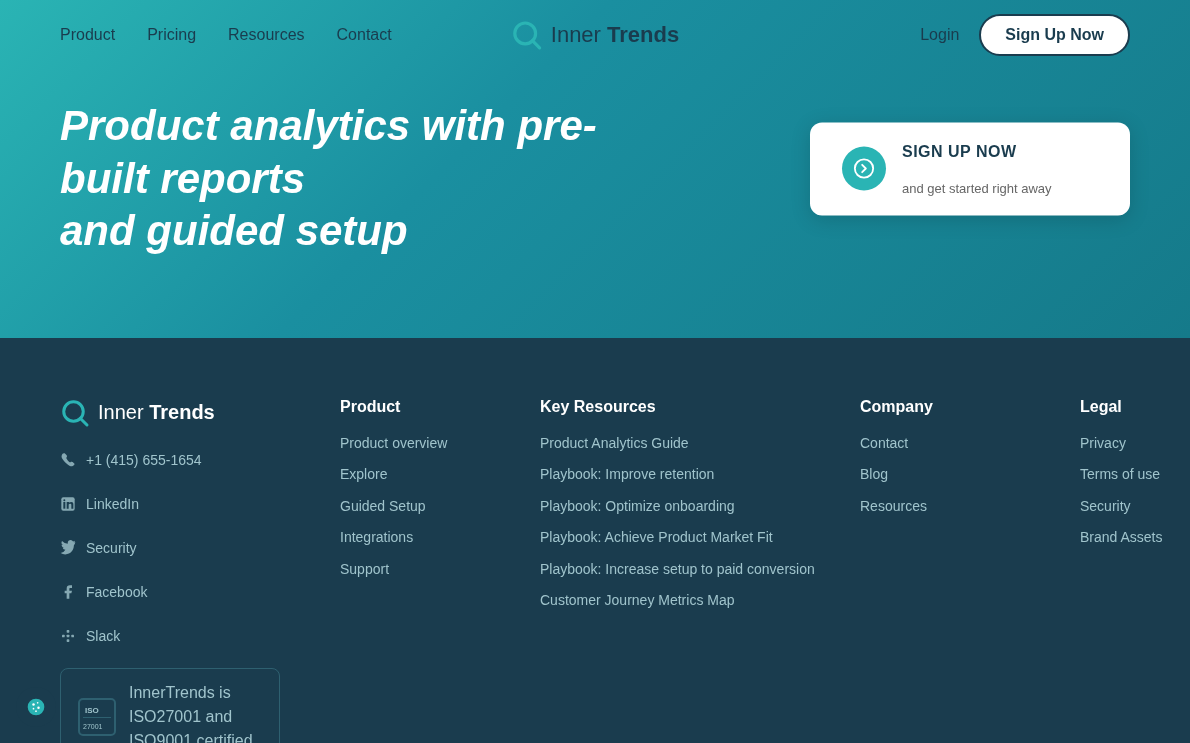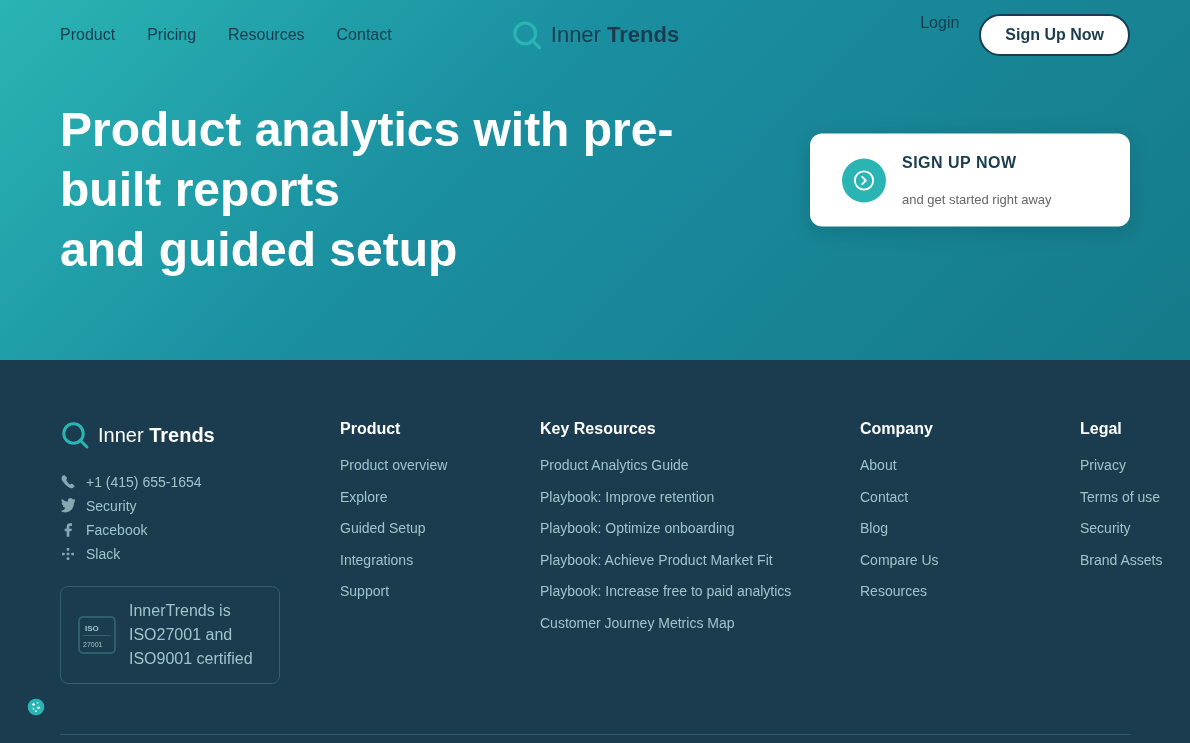--- a/index.html
+++ b/index.html
@@ -8,36 +8,36 @@
     
     .navbar {
       position: absolute; top: 0; left: 0; right: 0;
       display: flex; align-items: center; justify-content: space-between;
       padding: 0 60px; height: 70px; z-index: 10;
       background: transparent;
     }
     .nav-left { display: flex; align-items: center; gap: 32px; }
     .nav-link { color: #1a3c4e; font-size: 16px; text-decoration: none; cursor: pointer; font-weight: 500; }
     .nav-logo { position: absolute; left: 50%; transform: translateX(-50%); display: flex; align-items: center; gap: 8px; }
-    .nav-right { display: flex; align-items: flex-start; gap: 20px; }
+    .nav-right { display: flex; align-items: center; gap: 20px; }
     .btn-login { color: #1a3c4e; font-size: 16px; font-weight: 500; background: none; border: none; cursor: pointer; }
     .btn-signup {
       background: #fff; color: #1a3c4e; border: 2px solid #1a3c4e;
       padding: 10px 24px; border-radius: 30px; font-size: 16px; font-weight: 600; cursor: pointer;
     }
 
     
     .hero {
       background: linear-gradient(135deg, #2ab4b4 0%, #1a8fa0 40%, #157a8a 100%);
       padding: 100px 60px 80px 60px;
       min-height: 260px;
       position: relative;
     }
     .hero-text { max-width: 620px; }
-    .hero-title { font-size: 48px; font-weight: 700; color: #fff; line-height: 1.25; }
+    .hero-title { font-size: 42px; font-weight: 700; color: #fff; line-height: 1.25; font-style: italic; }
     .cta-box {
       position: absolute; right: 60px; top: 50%; transform: translateY(-50%);
       background: #fff; border-radius: 12px;
       display: flex; align-items: center; gap: 16px;
       padding: 20px 32px; min-width: 320px;
       box-shadow: 0 4px 20px rgba(0,0,0,0.15);
     }
     .cta-circle {
       width: 44px; height: 44px; border-radius: 50%;
       background: #2ab4b4; display: flex; align-items: center; justify-content: center;
@@ -54,21 +54,21 @@
       padding: 60px 60px 40px 60px;
     }
     .footer-top {
       display: grid;
       grid-template-columns: 260px 180px 300px 200px 200px;
       gap: 20px;
       margin-bottom: 50px;
     }
     .footer-logo-section {}
     .footer-logo { display: flex; align-items: center; gap: 8px; margin-bottom: 24px; }
-    .footer-contacts { display: flex; flex-direction: column; gap: 8px; }
+    .footer-contacts { display: flex; flex-direction: column; gap: 28px; }
     .footer-contact-item { display: flex; align-items: center; gap: 10px; color: #a0c4cc; font-size: 14px; }
     .footer-contact-item svg { flex-shrink: 0; opacity: 0.8; }
 
     .footer-col-title { font-size: 16px; font-weight: 700; color: #fff; margin-bottom: 18px; }
     .footer-col-links { display: flex; flex-direction: column; gap: 12px; }
     .footer-col-link { color: #a0c4cc; font-size: 14px; text-decoration: none; cursor: pointer; line-height: 1.4; }
 
     .iso-badge {
       margin-top: 24px;
       border: 1px solid #2e6070;
@@ -161,20 +161,29 @@
       </div>
       <div class="footer-contacts">
         <div class="footer-contact-item">
           <svg width="16" height="16" viewBox="0 0 24 24" fill="none">
             <path d="M6 2C6 2 4 2 3 4C2 6 2 8 4 11C6 14 9 17 12 19C15 21 17 22 19 21C21 20 22 18 22 18L19 15C19 15 17 14 16 15C15.5 15.5 15 16 14 15C13 14 11 12 10 10C9 9 9.5 8.5 10 8C11 7 10 5 10 5L7 2C7 2 6.5 2 6 2Z" fill="#a0c4cc"></path>
           </svg>
           <span>+1 (415) 655-1654</span>
         </div>
         <div class="footer-contact-item">
           <svg width="16" height="16" viewBox="0 0 24 24" fill="#a0c4cc">
+            <rect x="2" y="2" width="20" height="20" rx="3" fill="#a0c4cc"></rect>
+            <rect x="5" y="9" width="3" height="10" fill="#1a3c4e"></rect>
+            <circle cx="6.5" cy="6.5" r="1.5" fill="#1a3c4e"></circle>
+            <path d="M11 9h3v1.5c.5-1 1.5-1.5 3-1.5c2 0 3 1 3 3.5V19h-3v-6c0-1-.5-1.5-1.5-1.5S13 12 13 13v6h-3V9z" fill="#1a3c4e"></path>
+          </svg>
+          <span>LinkedIn</span>
+        </div>
+        <div class="footer-contact-item">
+          <svg width="16" height="16" viewBox="0 0 24 24" fill="#a0c4cc">
             <path d="M23 3a10.9 10.9 0 01-3.14 1.53A4.48 4.48 0 0022.43 1a9 9 0 01-2.88 1.1A4.52 4.52 0 0016.11 0c-2.5 0-4.52 2-4.52 4.5 0 .35.04.7.1 1.03A12.84 12.84 0 013 1.64a4.5 4.5 0 001.4 6.01 4.47 4.47 0 01-2.05-.57v.06c0 2.18 1.55 4 3.6 4.41a4.52 4.52 0 01-2.04.08 4.52 4.52 0 004.22 3.13A9.05 9.05 0 011 19.54a12.77 12.77 0 006.92 2.03c8.3 0 12.84-6.88 12.84-12.85 0-.2 0-.39-.01-.58A9.17 9.17 0 0023 3z" fill="#a0c4cc"></path>
           </svg>
           <span>Security</span>
         </div>
         <div class="footer-contact-item">
           <svg width="16" height="16" viewBox="0 0 24 24" fill="#a0c4cc">
             <path d="M18 2h-3a5 5 0 00-5 5v3H7v4h3v8h4v-8h3l1-4h-4V7a1 1 0 011-1h3z" fill="#a0c4cc"></path>
           </svg>
           <span>Facebook</span>
         </div>
@@ -211,32 +220,30 @@
       </div>
     </div>
 
     <div class="footer-col">
       <div class="footer-col-title">Key Resources</div>
       <div class="footer-col-links">
         <a class="footer-col-link">Product Analytics Guide</a>
         <a class="footer-col-link">Playbook: Improve retention</a>
         <a class="footer-col-link">Playbook: Optimize onboarding</a>
         <a class="footer-col-link">Playbook: Achieve Product Market Fit</a>
-        <a class="footer-col-link">Playbook: Increase free to paid analytics</a>
+        <a class="footer-col-link">Playbook: Increase setup to paid conversion</a>
         <a class="footer-col-link">Customer Journey Metrics Map</a>
       </div>
     </div>
 
     <div class="footer-col">
       <div class="footer-col-title">Company</div>
       <div class="footer-col-links">
-        <a class="footer-col-link">About</a>
         <a class="footer-col-link">Contact</a>
         <a class="footer-col-link">Blog</a>
-        <a class="footer-col-link">Compare Us</a>
         <a class="footer-col-link">Resources</a>
       </div>
     </div>
 
     <div class="footer-col">
       <div class="footer-col-title">Legal</div>
       <div class="footer-col-links">
         <a class="footer-col-link">Privacy</a>
         <a class="footer-col-link">Terms of use</a>
         <a class="footer-col-link">Security</a>

